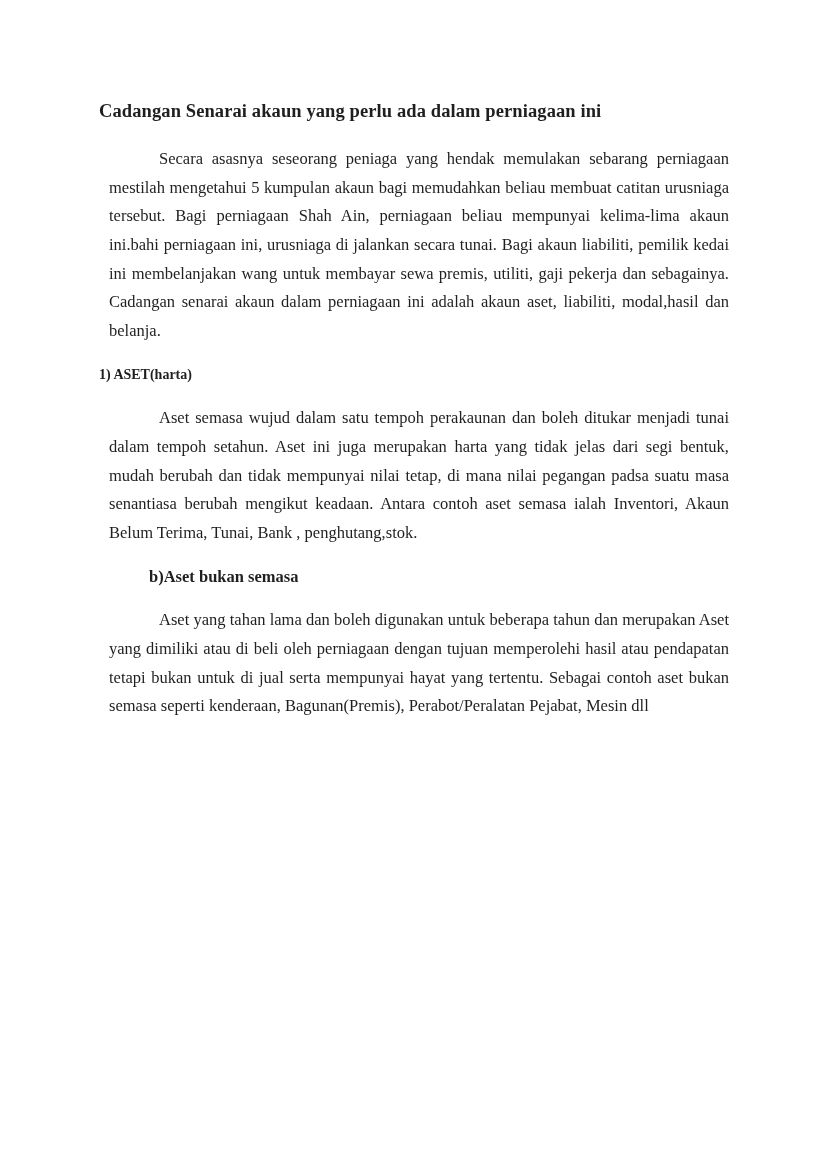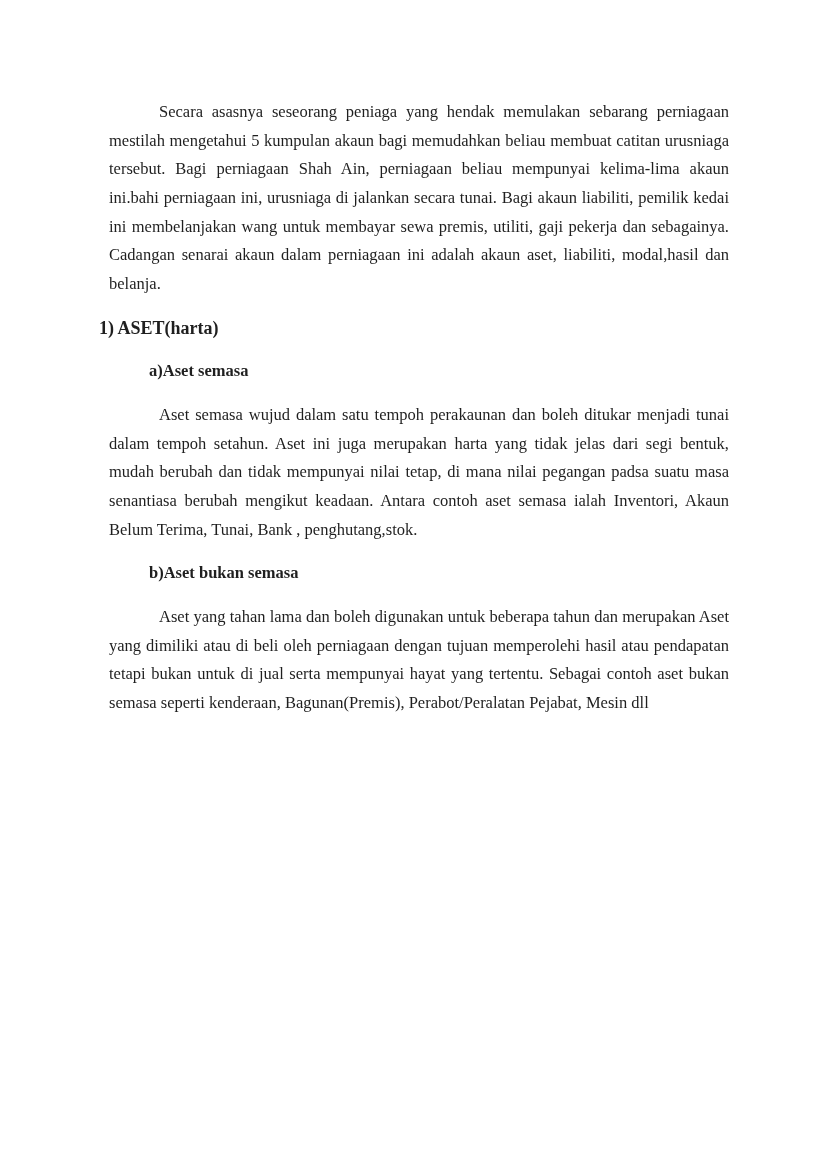--- a/index.html
+++ b/index.html
@@ -29,45 +29,45 @@
     letter-spacing: 0.1px;
   }
   .para {
     font-size: 16.5px;
     line-height: 28.65px;
     text-align: justify;
     text-indent: 50px;
     margin: 0 0 15px 10px;
   }
   .section-heading {
-    font-size: 18px;
+    font-size: 14px;
     font-weight: bold;
     line-height: 28.65px;
     margin: 0 0 15px 0;
   }
   .sub-heading {
     font-size: 16.5px;
     font-weight: bold;
     line-height: 28.65px;
     text-indent: 50px;
     margin: 0 0 15px 0;
   }
 </style>
 </head>
 <body>
 
 <div class="page">
 
+  <h1 class="doc-title">Cadangan Senarai akaun yang perlu ada dalam perniagaan ini</h1>
 
   <p class="para">Secara asasnya seseorang peniaga yang hendak memulakan sebarang perniagaan mestilah mengetahui 5 kumpulan akaun bagi memudahkan beliau membuat catitan urusniaga tersebut. Bagi perniagaan Shah Ain, perniagaan beliau mempunyai kelima-lima akaun ini.bahi perniagaan ini, urusniaga di jalankan secara tunai. Bagi akaun liabiliti, pemilik kedai ini membelanjakan wang untuk membayar sewa premis, utiliti, gaji pekerja dan sebagainya. Cadangan senarai akaun dalam perniagaan ini adalah akaun aset, liabiliti, modal,hasil dan belanja.</p>
 
   <h2 class="section-heading">1) ASET(harta)</h2>
 
 
-  <h3 class="sub-heading">a)Aset semasa</h3>
 
   <p class="para">Aset semasa wujud dalam satu tempoh perakaunan dan boleh ditukar menjadi tunai dalam tempoh setahun. Aset ini juga  merupakan harta yang tidak jelas dari segi bentuk, mudah berubah dan tidak mempunyai nilai tetap, di mana nilai pegangan padsa suatu masa senantiasa berubah mengikut keadaan. Antara contoh aset semasa ialah  Inventori, Akaun Belum Terima, Tunai, Bank , penghutang,stok.</p>
 
   <h3 class="sub-heading">b)Aset bukan semasa</h3>
 
   <p class="para">Aset yang tahan lama dan boleh digunakan untuk beberapa tahun dan  merupakan Aset yang dimiliki atau di beli oleh perniagaan dengan tujuan memperolehi  hasil atau pendapatan tetapi bukan untuk di jual serta mempunyai hayat yang tertentu. Sebagai contoh aset bukan semasa  seperti kenderaan, Bagunan(Premis), Perabot/Peralatan Pejabat, Mesin dll</p>
 
 </div>
 
 </body></html>

